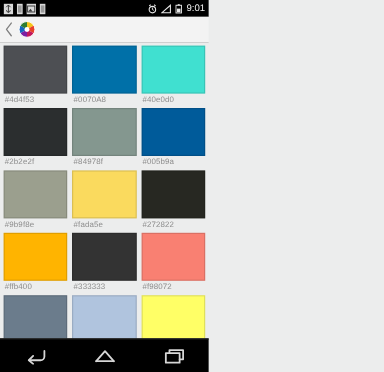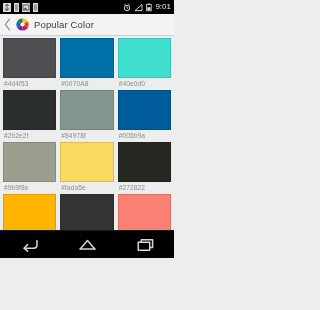--- a/index.html
+++ b/index.html
@@ -4,21 +4,21 @@
 <style>
   * { margin:0; padding:0; box-sizing:border-box; }
   html, body {
     width:174px; height:310px;
     background:#eceded;
     font-family:"Liberation Sans", sans-serif;
     overflow:hidden;
   }
   #device {
     position:relative;
-    width:174px; height:258px;
+    width:174px; height:310px;
     background:#eceded;
     display:flex; flex-direction:column;
   }
 
   
   .statusbar {
     height:14px; flex:0 0 14px;
     background:#000;
     display:flex; align-items:center;
     padding:0 3px;
@@ -139,21 +139,20 @@
         <path d="M16 16 L16 2 A14 14 0 0 1 28.1 9 Z" fill="#f5c518"></path>
         <path d="M16 16 L28.1 9 A14 14 0 0 1 28.1 23 Z" fill="#e8402a"></path>
         <path d="M16 16 L28.1 23 A14 14 0 0 1 16 30 Z" fill="#c2185b"></path>
         <path d="M16 16 L16 30 A14 14 0 0 1 3.9 23 Z" fill="#7b1fa2"></path>
         <path d="M16 16 L3.9 23 A14 14 0 0 1 3.9 9 Z" fill="#1565c0"></path>
         <path d="M16 16 L3.9 9 A14 14 0 0 1 16 2 Z" fill="#2e7d32"></path>
         <circle cx="16" cy="16" r="14" fill="none" stroke="#ffffff" stroke-width="1.6"></circle>
         <circle cx="16" cy="16" r="4.4" fill="#ffffff"></circle>
       </g>
     </svg>
-    <span class="app-title">Popular Color</span>
   </div>
 
   <div class="grid-wrap">
     <div class="grid">
 
       <div class="cell">
         <div class="swatch" style="background-color: rgb(77, 79, 83);"></div>
         <div class="hexlabel">#4d4f53</div>
       </div>
       <div class="cell">

